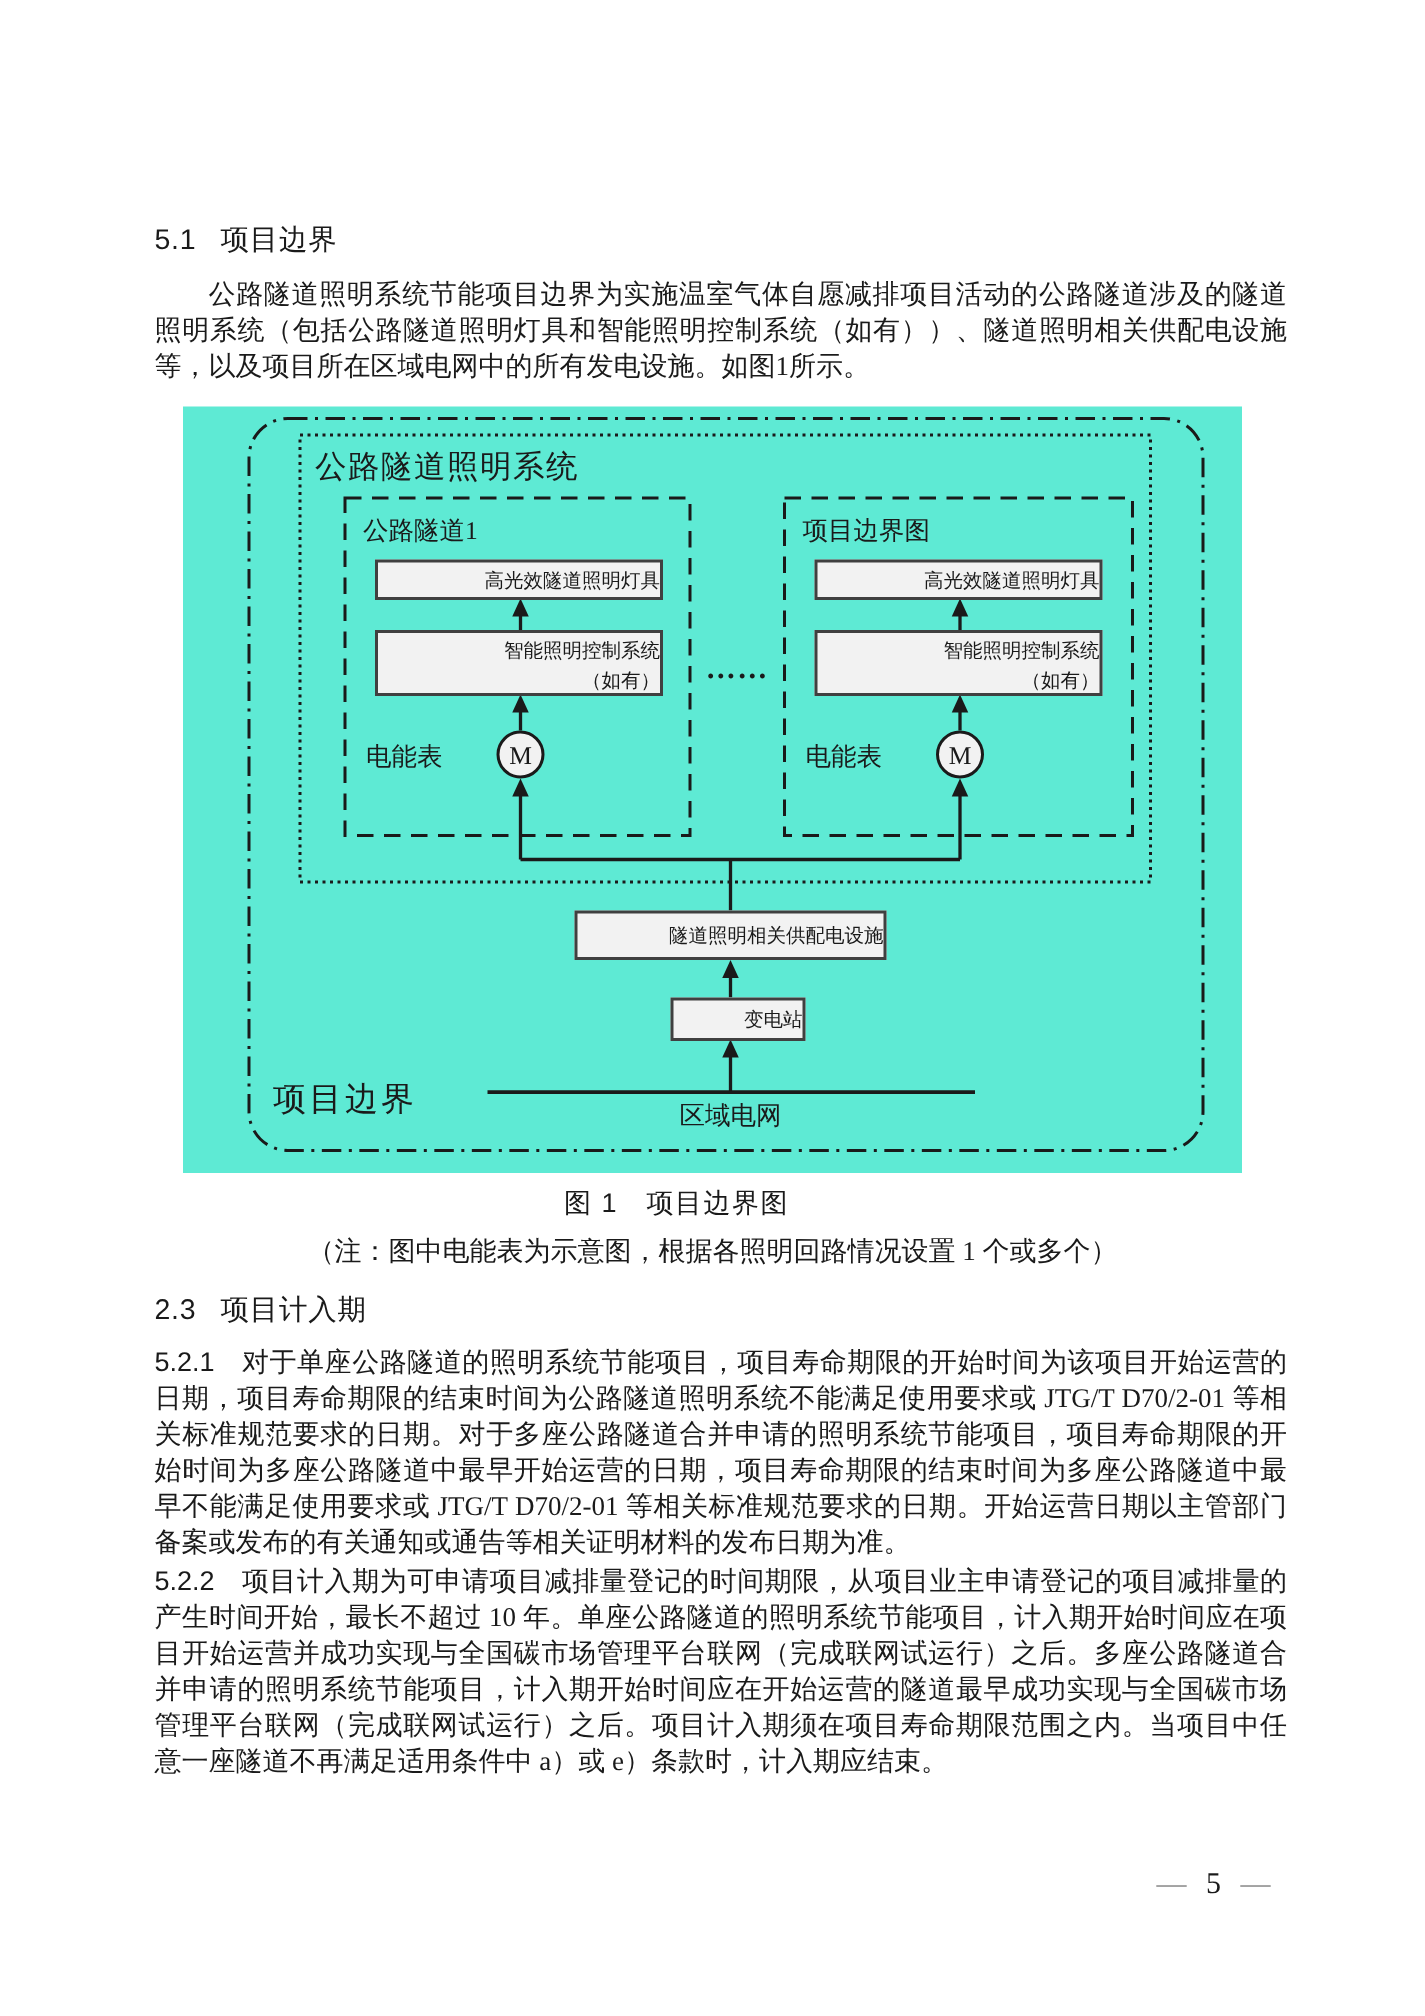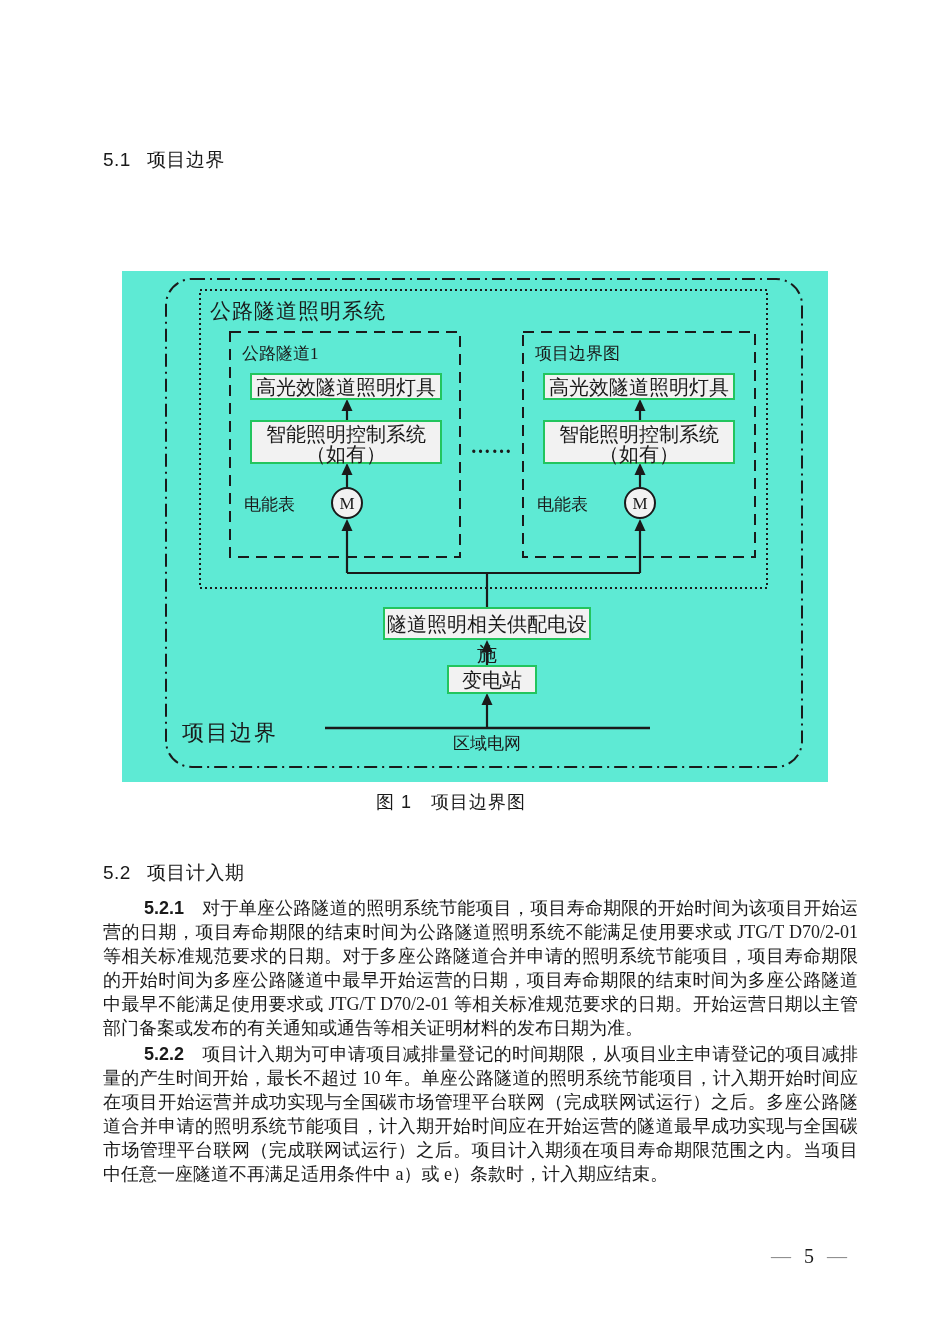--- a/index.html
+++ b/index.html
@@ -6,29 +6,29 @@
   .page{
     position:relative;width:950px;height:1344px;background:#ffffff;
     font-family:"Liberation Serif","DejaVu Serif",serif;color:#1a1a1a;overflow:hidden;
   }
   .abs{position:absolute;}
   .h-sans{font-family:"Liberation Sans","DejaVu Sans",sans-serif;font-weight:normal;}
   .sec-heading{font-size:19px;letter-spacing:.5px;}
   .sec-heading .num{margin-right:16px;}
   .body-par{width:755px;font-size:18px;line-height:24px;text-align:justify;text-justify:inter-ideograph;}
   .indent2{text-indent:2em;}
-  .par-num{font-family:"Liberation Sans","DejaVu Sans",sans-serif;font-weight:bold;margin-right:18px;margin-left:41px;}
+  .par-num{font-family:"Liberation Sans","DejaVu Sans",sans-serif;font-weight:normal;margin-right:18px;}
   
   .figure{left:122px;top:271px;width:706px;height:511px;background:#5eead4;}
   .figure svg{position:absolute;left:0;top:0;z-index:0;}
   .fig-el{position:absolute;z-index:1;}
   .sys-title{font-size:21px;letter-spacing:1px;}
   .tunnel{width:230px;height:225px;}
   .tunnel-label{font-size:17px;}
-  .solid-box{border:2px solid #22c55e;text-align:center;font-size:20px;background:#f2f2f2;box-sizing:border-box;}
+  .solid-box{border:2px solid #404040;text-align:right;font-size:13px;background:#f2f2f2;box-sizing:border-box;}
   .lamp-box{left:20px;top:41px;width:192px;height:27px;line-height:24px;}
   .ctrl-box{left:20px;top:88px;width:192px;height:44px;line-height:20px;padding-top:2px;}
   .meter-circle{left:101px;top:155px;width:32px;height:32px;border:2px solid #1a1a1a;border-radius:50%;
     text-align:center;line-height:30px;font-size:17px;background:#f2f2f2;box-sizing:border-box;}
   .meter-label{left:14px;top:161px;font-size:17px;}
   .ellipsis{left:338px;top:164px;width:63px;text-align:center;font-size:20px;font-weight:bold;letter-spacing:1px;}
   .supply-box{left:261px;top:336px;width:208px;height:33px;line-height:30px;}
   .substation-box{left:325px;top:394px;width:90px;height:29px;line-height:26px;}
   .grid-label{left:295px;top:461px;width:140px;text-align:center;font-size:17px;}
   .boundary-label{left:60px;top:447px;font-size:22px;letter-spacing:2px;}
@@ -39,20 +39,21 @@
 </style>
 </head>
 <body>
 
 <div class="page">
 
   <div class="abs h-sans sec-heading" style="left:103px;top:147px;">
     <span class="num">5.1</span><span>项目边界</span>
   </div>
 
+  <div class="abs body-par indent2" style="left:103px;top:184px;">公路隧道照明系统节能项目边界为实施温室气体自愿减排项目活动的公路隧道涉及的隧道照明系统（包括公路隧道照明灯具和智能照明控制系统（如有））、隧道照明相关供配电设施等，以及项目所在区域电网中的所有发电设施。如图1所示。</div>
 
   <div class="abs figure">
     <svg width="706" height="511" viewBox="0 0 706 511">
 
       <rect x="44" y="8" width="636" height="488" rx="26" fill="none" stroke="#1a1a1a" stroke-width="2" stroke-dasharray="13 5 2 5"></rect>
 
       <rect x="78" y="19" width="567" height="298" fill="none" stroke="#1a1a1a" stroke-width="2" stroke-dasharray="2 3"></rect>
 
       <rect x="108" y="61" width="230" height="225" fill="none" stroke="#1a1a1a" stroke-width="2" stroke-dasharray="11 7"></rect>
       <rect x="401" y="61" width="232" height="225" fill="none" stroke="#1a1a1a" stroke-width="2" stroke-dasharray="11 7"></rect>
@@ -109,23 +110,24 @@
 
     <div class="fig-el ellipsis">……</div>
 
     <div class="fig-el solid-box supply-box">隧道照明相关供配电设施</div>
     <div class="fig-el solid-box substation-box">变电站</div>
     <div class="fig-el grid-label">区域电网</div>
     <div class="fig-el h-sans boundary-label">项目边界</div>
   </div>
 
   <div class="abs h-sans caption">图 1　项目边界图</div>
+  <div class="abs note">（注：图中电能表为示意图，根据各照明回路情况设置 1 个或多个）</div>
 
   <div class="abs h-sans sec-heading" style="left:103px;top:860px;">
-    <span class="num">5.2</span><span>项目计入期</span>
+    <span class="num">2.3</span><span>项目计入期</span>
   </div>
 
   <div class="abs body-par" style="left:103px;top:896px;">
     <span class="par-num">5.2.1</span><span>对于单座公路隧道的照明系统节能项目，项目寿命期限的开始时间为该项目开始运营的日期，项目寿命期限的结束时间为公路隧道照明系统不能满足使用要求或 JTG/T D70/2-01 等相关标准规范要求的日期。对于多座公路隧道合并申请的照明系统节能项目，项目寿命期限的开始时间为多座公路隧道中最早开始运营的日期，项目寿命期限的结束时间为多座公路隧道中最早不能满足使用要求或 JTG/T D70/2-01 等相关标准规范要求的日期。开始运营日期以主管部门备案或发布的有关通知或通告等相关证明材料的发布日期为准。</span>
   </div>
 
   <div class="abs body-par" style="left:103px;top:1042px;">
     <span class="par-num">5.2.2</span><span>项目计入期为可申请项目减排量登记的时间期限，从项目业主申请登记的项目减排量的产生时间开始，最长不超过 10 年。单座公路隧道的照明系统节能项目，计入期开始时间应在项目开始运营并成功实现与全国碳市场管理平台联网（完成联网试运行）之后。多座公路隧道合并申请的照明系统节能项目，计入期开始时间应在开始运营的隧道最早成功实现与全国碳市场管理平台联网（完成联网试运行）之后。项目计入期须在项目寿命期限范围之内。当项目中任意一座隧道不再满足适用条件中 a）或 e）条款时，计入期应结束。</span>
   </div>
 

